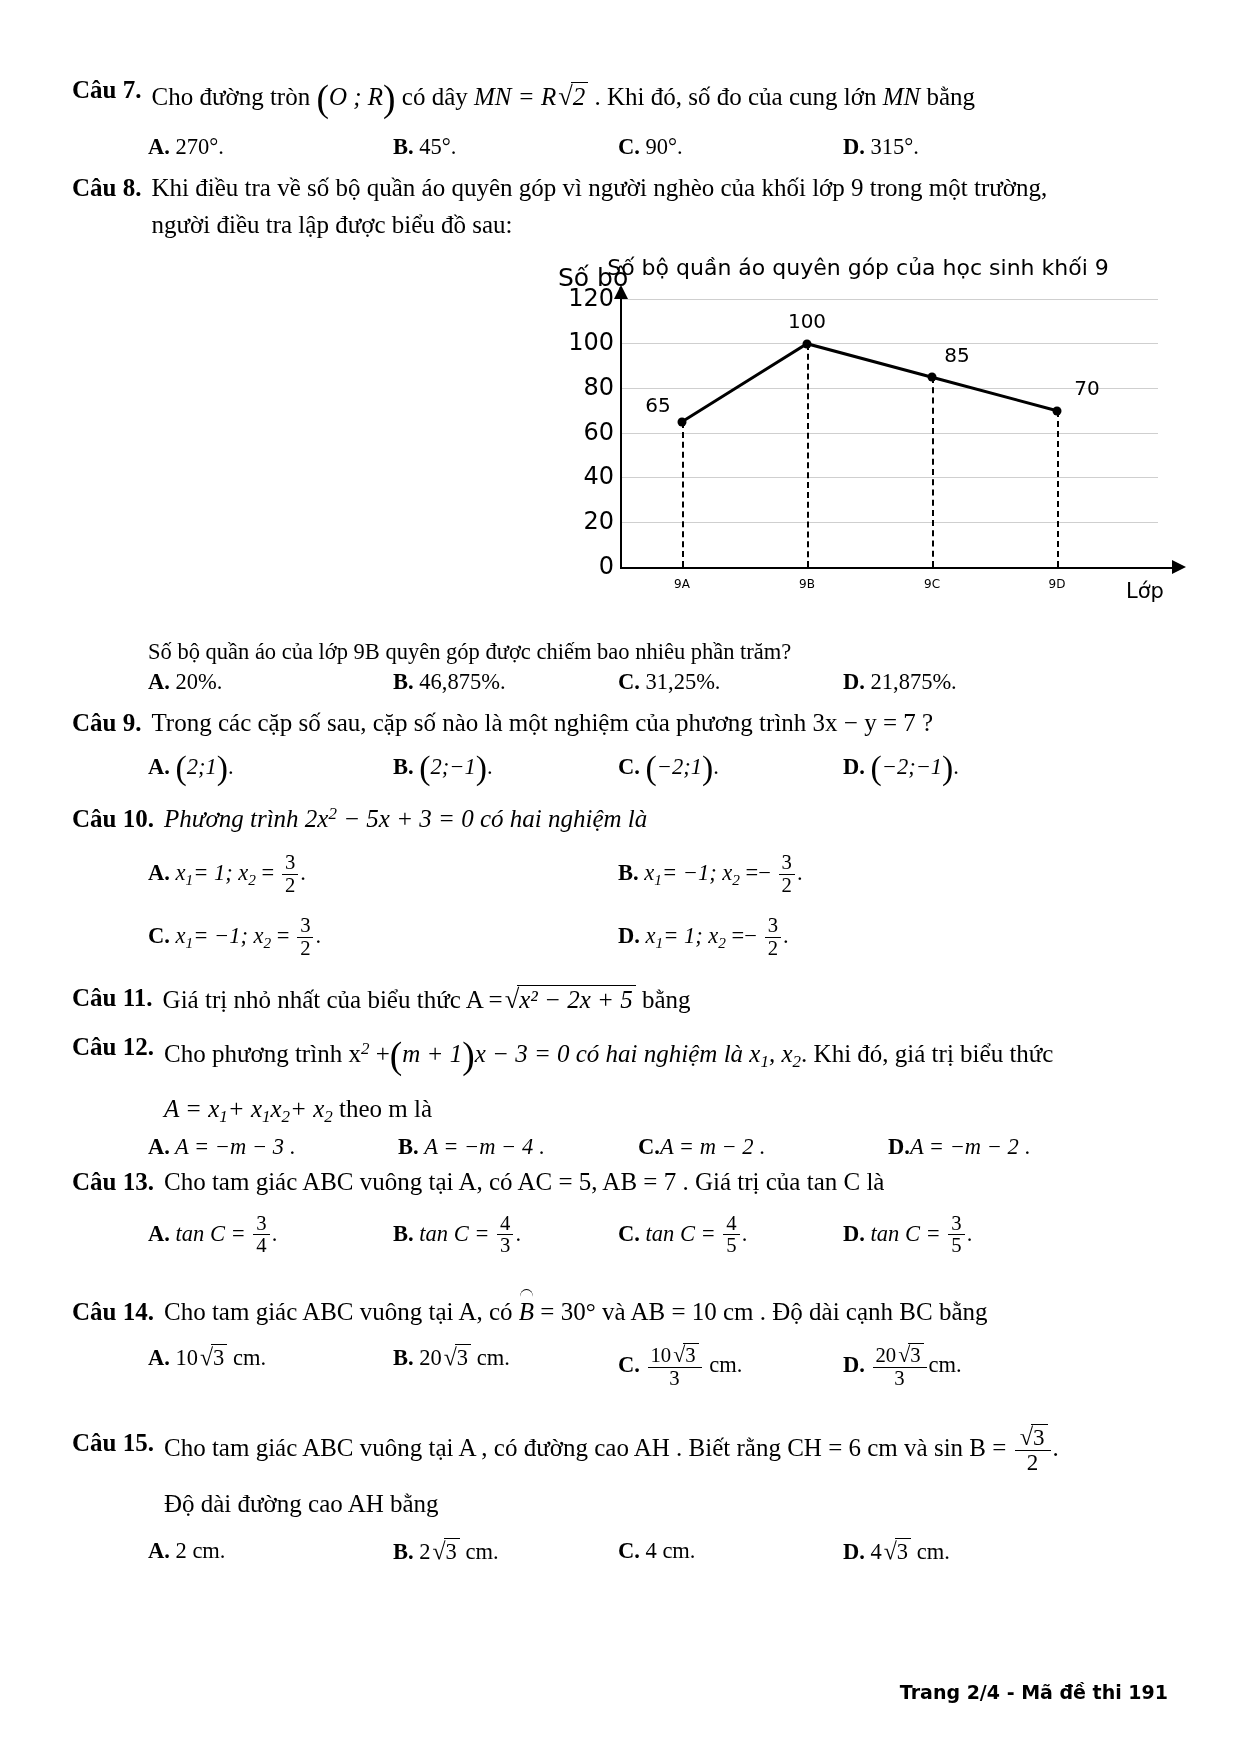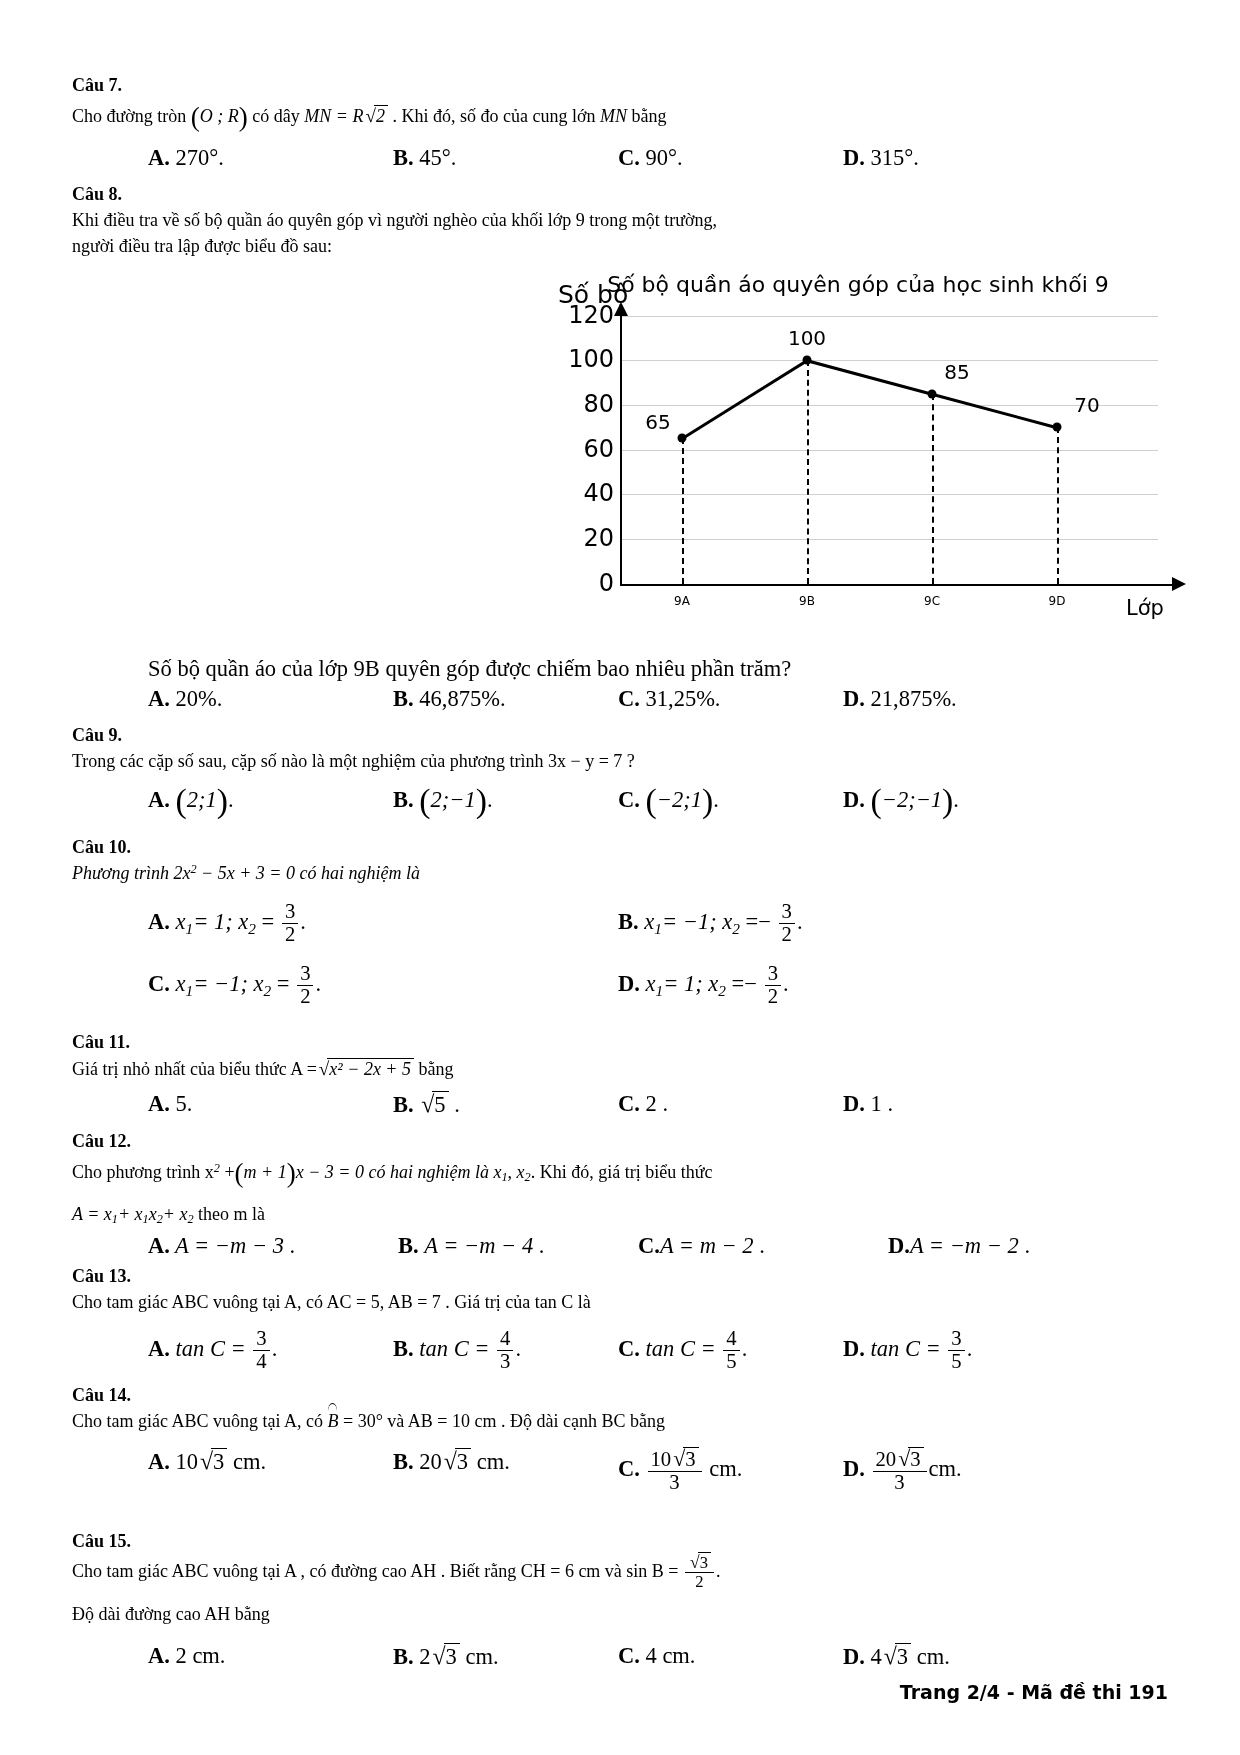--- a/index.html
+++ b/index.html
@@ -19,23 +19,22 @@
   .content{
     position:absolute;
     left:72px;
     top:62px;
     width:1096px;
   }
   .q{
     display:flex;
     align-items:flex-start;
     margin-top:10px;
-    font-size:18px;
+    font-size:25px;
     line-height:1.45;
-    flex-direction:column;
   }
   .q-label{
     font-weight:bold;
     white-space:nowrap;
     padding-right:10px;
   }
   .q-body{flex:1;}
   .ans-row{
     display:flex;
     margin-top:8px;
@@ -343,26 +342,20 @@
       </div>
     </div>
 
     <div class="q mt20">
       <div class="q-label">Câu 11.</div>
       <div class="q-body">
         <span>Giá trị nhỏ nhất của biểu thức A =</span><span class="sqrt"><span class="rad">√</span><span class="body mathit">x² − 2x + 5</span></span>
         <span>bằng</span>
       </div>
     </div>
-    <div class="ans-row">
-      <div class="ans w1"><span class="bold">A.</span> 5.</div>
-      <div class="ans w2"><span class="bold">B.</span> <span class="sqrt"><span class="rad">√</span><span class="body">5</span></span> .</div>
-      <div class="ans w3"><span class="bold">C.</span> 2 .</div>
-      <div class="ans w4"><span class="bold">D.</span> 1 .</div>
-    </div>
 
     <div class="q">
       <div class="q-label">Câu 12.</div>
       <div class="q-body">
         <div>
           <span>Cho phương trình x</span><span class="sup mathit">2</span>
           <span>+</span><span class="paren-big">(</span><span class="mathit">m + 1</span><span class="paren-big">)</span><span class="mathit">x − 3 = 0 có hai nghiệm là x</span><span class="sub mathit">1</span><span class="mathit">, x</span><span class="sub mathit">2</span><span>. Khi đó, giá trị biểu thức</span>
         </div>
         <div style="margin-top:8px;">
           <span class="mathit">A = x</span><span class="sub mathit">1</span><span class="mathit">+ x</span><span class="sub mathit">1</span><span class="mathit">x</span><span class="sub mathit">2</span><span class="mathit">+ x</span><span class="sub mathit">2</span>
@@ -381,21 +374,21 @@
       <div class="q-label">Câu 13.</div>
       <div class="q-body">Cho tam giác ABC vuông tại A, có AC = 5, AB = 7 . Giá trị của tan C là</div>
     </div>
     <div class="ans-row" style="margin-top:14px;">
       <div class="ans w1"><span class="bold">A.</span> <span class="mathit">tan C =</span> <span class="frac"><span class="num">3</span><span class="den">4</span></span><span>.</span></div>
       <div class="ans w2"><span class="bold">B.</span> <span class="mathit">tan C =</span> <span class="frac"><span class="num">4</span><span class="den">3</span></span><span>.</span></div>
       <div class="ans w3"><span class="bold">C.</span> <span class="mathit">tan C =</span> <span class="frac"><span class="num">4</span><span class="den">5</span></span><span>.</span></div>
       <div class="ans w4"><span class="bold">D.</span> <span class="mathit">tan C =</span> <span class="frac"><span class="num">3</span><span class="den">5</span></span><span>.</span></div>
     </div>
 
-    <div class="q" style="margin-top:8px;">
+    <div class="q" style="margin-top:36px;">
       <div class="q-label">Câu 14.</div>
       <div class="q-body">
         <span>Cho tam giác ABC vuông tại A, có</span>
         <span class="overline-arc mathit">B</span>
         <span>= 30° và AB = 10 cm . Độ dài cạnh BC bằng</span>
       </div>
     </div>
     <div class="ans-row" style="margin-top:14px;">
       <div class="ans w1"><span class="bold">A.</span> <span>10</span><span class="sqrt"><span class="rad">√</span><span class="body">3</span></span> <span>cm.</span></div>
       <div class="ans w2"><span class="bold">B.</span> <span>20</span><span class="sqrt"><span class="rad">√</span><span class="body">3</span></span> <span>cm.</span></div>

